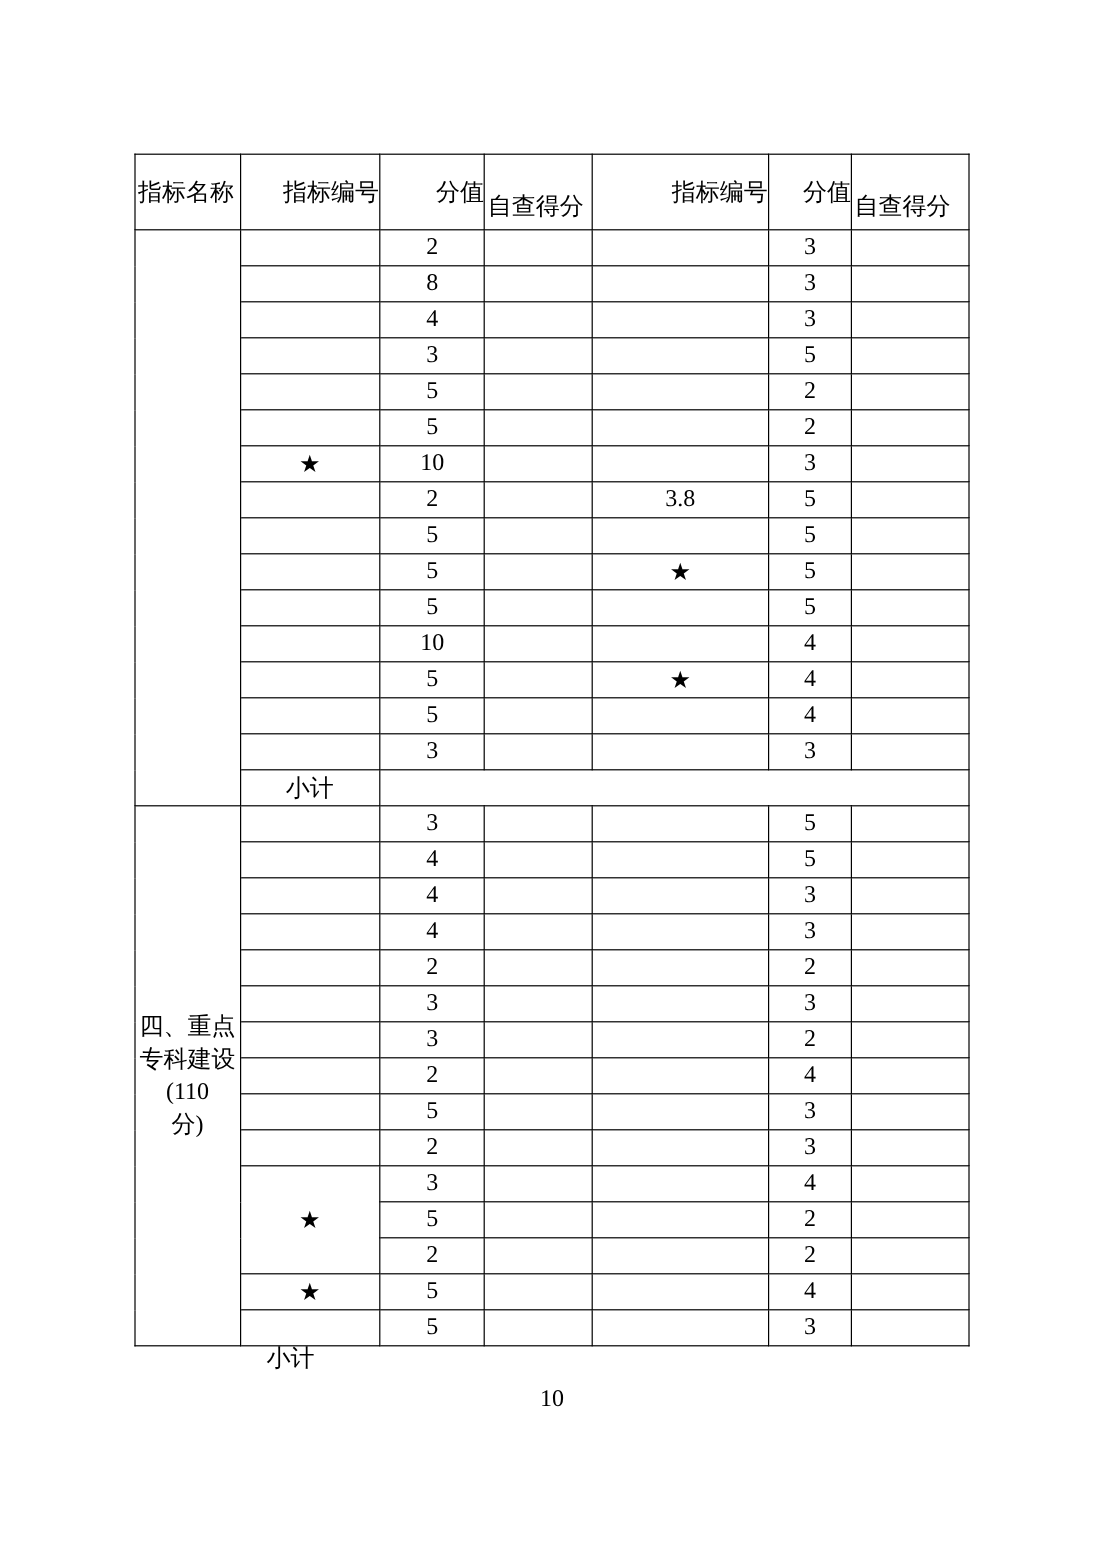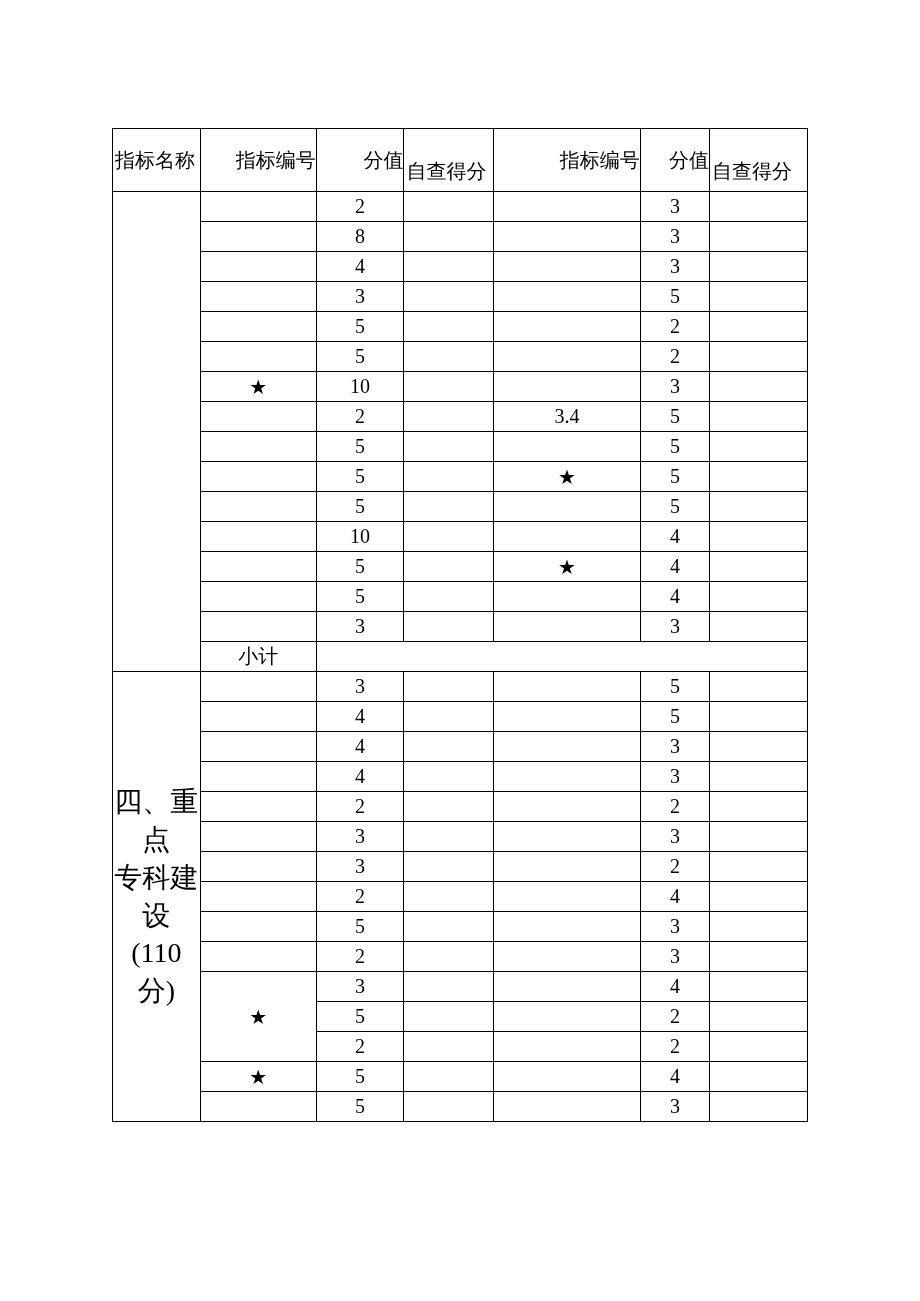--- a/index.html
+++ b/index.html
@@ -5,21 +5,21 @@
   body {
     margin: 0;
     padding: 0;
     background: #fff;
     font-family: "SimSun", "宋体", serif;
     font-size: 20px;
     color: #000;
   }
   .page {
     width: 920px;
-    height: 1122px;
+    height: 1301px;
     box-sizing: border-box;
     padding: 128px 112px 0 112px;
     position: relative;
   }
   table {
     border-collapse: collapse;
     width: 100%;
     table-layout: fixed;
   }
   td, th {
@@ -45,21 +45,21 @@
   .page-num {
     position: absolute;
     width: 100%;
     left: 0;
     top: 1155px;
     text-align: center;
     font-size: 20px;
   }
   .rowlabel {
     line-height: 1.35;
-    font-size: 28px;
+    font-size: 20px;
   }
   col.c1 { width: 86px; }
   col.c2 { width: 114px; }
   col.c3 { width: 86px; }
   col.c4 { width: 88px; }
   col.c5 { width: 144px; }
   col.c6 { width: 68px; }
   col.c7 { width: 96px; }
 </style>
 </head>
@@ -140,21 +140,21 @@
           <td>10</td>
           <td></td>
           <td></td>
           <td>3</td>
           <td></td>
         </tr>
         <tr>
           <td></td>
           <td>2</td>
           <td></td>
-          <td>3.4</td>
+          <td>3.8</td>
           <td>5</td>
           <td></td>
         </tr>
         <tr>
           <td></td>
           <td>5</td>
           <td></td>
           <td></td>
           <td>5</td>
           <td></td>

